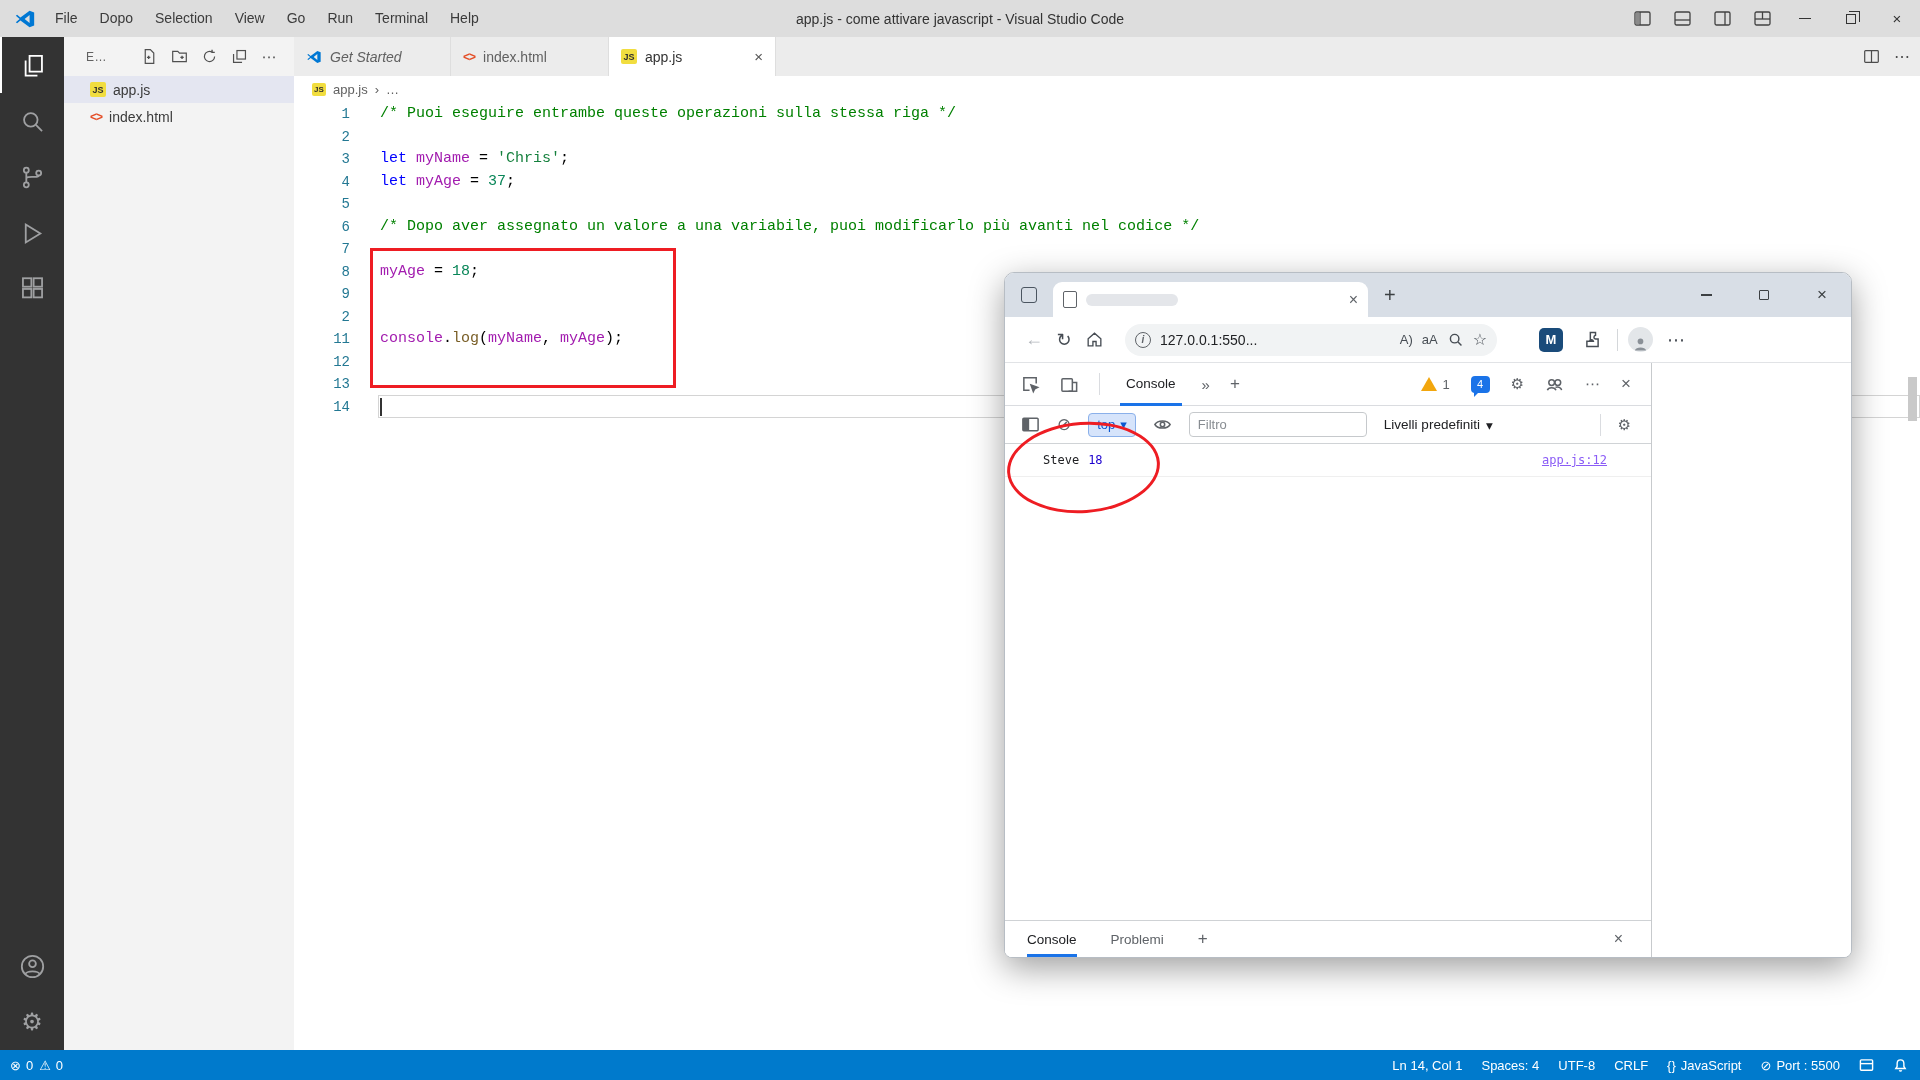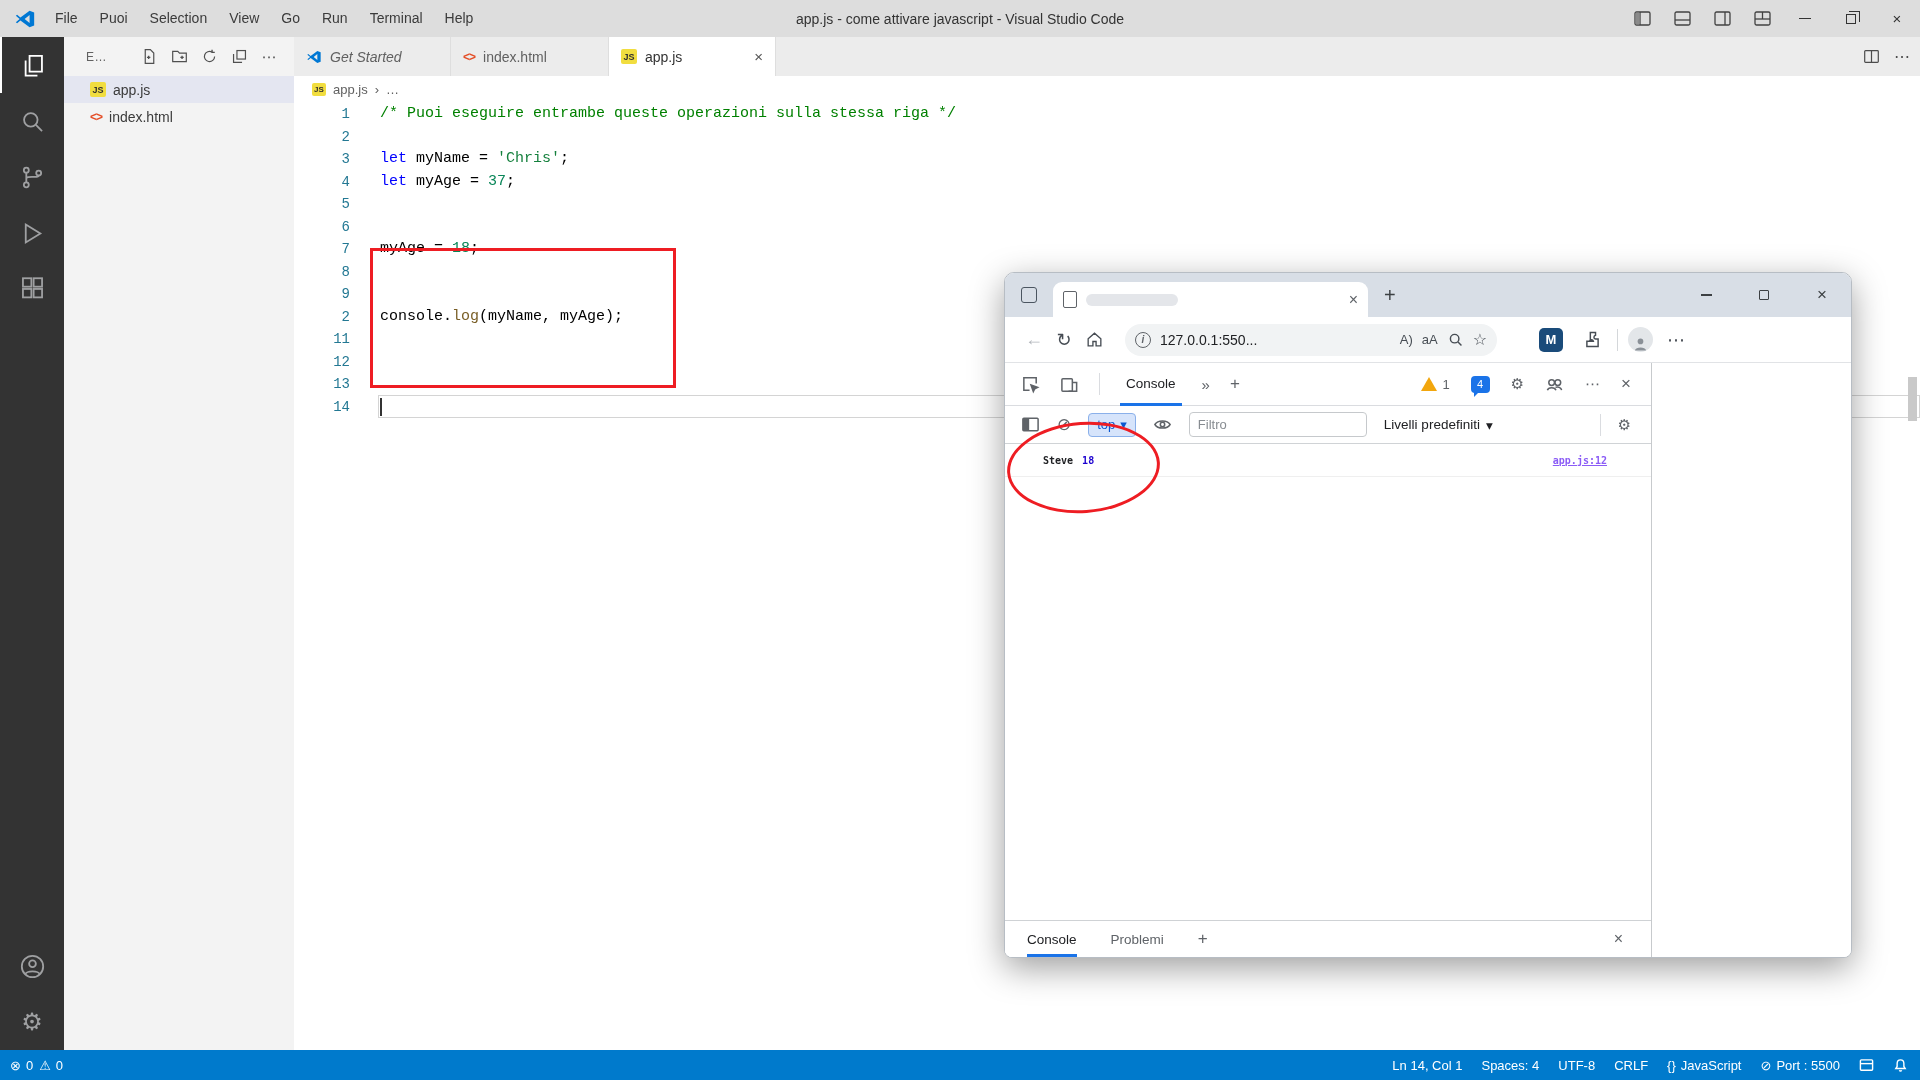--- a/index.html
+++ b/index.html
@@ -53,21 +53,21 @@
   .tabbar-right svg { width:17px; height:17px; stroke:currentColor; fill:none; stroke-width:1.4; }
   .breadcrumb { height:27px; display:flex; align-items:center; gap:7px; padding-left:18px; font-size:13px; color:#616161; background:#fff; }
   .bc-js { width:14px; height:13px; font-size:8px; }
 
   .editor { position:absolute; left:0; top:66px; right:0; bottom:0; background:#fff;
     font-family:"Liberation Mono","DejaVu Sans Mono",monospace; }
   .gutter { position:absolute; left:0; top:0; width:56px; text-align:right; color:#237893; font-size:14px; }
   .gutter .ln { height:22.5px; line-height:22.5px; }
   .code { position:absolute; left:86px; top:0; right:0; font-size:15px; color:#000; }
   .code .cl { height:22.5px; line-height:22.5px; white-space:pre; }
-  .tk-c{color:#008000} .tk-k{color:#0000ff} .tk-v{color:#000000}
+  .tk-c{color:#008000} .tk-k{color:#0000ff} .tk-v{color:#a21caf}
   .tk-s{color:#15803d} .tk-n{color:#098658} .tk-f{color:#795e26} .tk-p{color:#000}
   .current-line { position:absolute; left:84px; right:0; top:292px; height:23px; border:1px solid #d4d4d4; }
   .caret { position:absolute; left:1px; top:2px; width:2px; height:18px; background:#333; }
   .ed-scrollbar { position:absolute; right:3px; top:274px; width:9px; height:44px; background:#c9c9c9; }
 
   .statusbar { position:absolute; left:0; bottom:0; width:1920px; height:30px; background:#007acc; color:#fff;
     display:flex; align-items:center; font-size:13px; z-index:2; }
   .st-left { display:flex; align-items:center; gap:6px; padding-left:10px; }
   .st-right { margin-left:auto; display:flex; align-items:center; gap:19px; padding-right:12px; }
   .st-item { display:flex; align-items:center; gap:5px; white-space:nowrap; }
@@ -129,21 +129,21 @@
 
   .dt-filter { height:38px; border-bottom:1px solid #d0d3d6; display:flex; align-items:center; padding:0 20px 0 16px; gap:17px; }
   .ctx-pill { height:24px; display:flex; align-items:center; gap:5px; padding:0 8px; background:#d6e4fb;
     border:1px solid #8ab0ea; border-radius:4px; color:#0b57d0; font-size:13px; }
   .flt-input { width:178px; height:25px; border:1px solid #c6c9cc; border-radius:4px; padding:0 8px; font-size:13px;
     font-family:"Liberation Sans",sans-serif; color:#202124; background:#fff; outline:none; }
   .flt-input::placeholder { color:#878c91; }
   .levels { display:flex; align-items:center; gap:6px; font-size:13.5px; color:#202124; }
   .dt-fspacer { flex:1; }
 
-  .dt-log { flex:1; position:relative; font-family:"DejaVu Sans Mono","Liberation Mono",monospace; font-size:10px;font-weight:bold; }
+  .dt-log { flex:1; position:relative; font-family:"DejaVu Sans Mono","Liberation Mono",monospace; font-size:12px; }
   .log-row { height:33px; display:flex; align-items:center; padding:0 44px 0 38px; border-bottom:1px solid #efefef; }
   .log-msg { color:#202124; }
   .log-num { color:#1c00cf; margin-left:9px; }
   .log-src { margin-left:auto; color:#8b5cf6; text-decoration:underline; }
 
   .dt-drawer { height:37px; border-top:1px solid #cfd2d5; display:flex; align-items:center; padding:0 28px 0 22px; gap:34px; background:#fff; }
   .dr-tab { font-size:13.5px; color:#5f6368; height:100%; display:flex; align-items:center; }
   .dr-tab.active { color:#202124; box-shadow:inset 0 -3px 0 #1a73e8; }
   .dr-plus { color:#5f6368; font-size:17px; }
   .dr-x { margin-left:auto; color:#5f6368; font-size:16px; }
@@ -159,21 +159,21 @@
 <div>
 
   <div class="titlebar">
     <div class="vsc-logo">
       <svg viewBox="0 0 24 24">
           <path fill="#0078d4" fill-rule="evenodd" d="M17 3 L22 5 V19 L17 21 L7 13.6 L3.4 16.6 L2 15.5 L6.2 12 L2 8.5 L3.4 7.4 L7 10.4 Z M17 7.6 L11.6 12 L17 16.4 Z"></path>
         </svg>
     </div>
     <div class="menubar">
       <span class="menu-item">File</span>
-      <span class="menu-item">Puoi</span>
+      <span class="menu-item">Dopo</span>
       <span class="menu-item">Selection</span>
       <span class="menu-item">View</span>
       <span class="menu-item">Go</span>
       <span class="menu-item">Run</span>
       <span class="menu-item">Terminal</span>
       <span class="menu-item">Help</span>
     </div>
     <div class="win-title">app.js - come attivare javascript - Visual Studio Code</div>
     <div class="tb-right">
       <span class="tb-ic">
@@ -349,20 +349,21 @@
           <div class="ln">12</div>
           <div class="ln">13</div>
           <div class="ln">14</div>
         </div>
       <div class="code" id="code">
           <div class="cl"><span class="tk-c">/* Puoi eseguire entrambe queste operazioni sulla stessa riga */</span></div>
           <div class="cl"></div>
           <div class="cl"><span class="tk-k">let </span><span class="tk-v">myName</span><span class="tk-p"> = </span><span class="tk-s">'Chris'</span><span class="tk-p">;</span></div>
           <div class="cl"><span class="tk-k">let </span><span class="tk-v">myAge</span><span class="tk-p"> = </span><span class="tk-n">37</span><span class="tk-p">;</span></div>
           <div class="cl"></div>
+          <div class="cl"><span class="tk-c">/* Dopo aver assegnato un valore a una variabile, puoi modificarlo più avanti nel codice */</span></div>
           <div class="cl"></div>
           <div class="cl"><span class="tk-v">myAge</span><span class="tk-p"> = </span><span class="tk-n">18</span><span class="tk-p">;</span></div>
           <div class="cl"></div>
           <div class="cl"></div>
           <div class="cl"><span class="tk-v">console</span><span class="tk-p">.</span><span class="tk-f">log</span><span class="tk-p">(</span><span class="tk-v">myName</span><span class="tk-p">, </span><span class="tk-v">myAge</span><span class="tk-p">);</span></div>
           <div class="cl"></div>
           <div class="cl"></div>
         </div>
       <div class="current-line">
           <span class="caret"></span>

